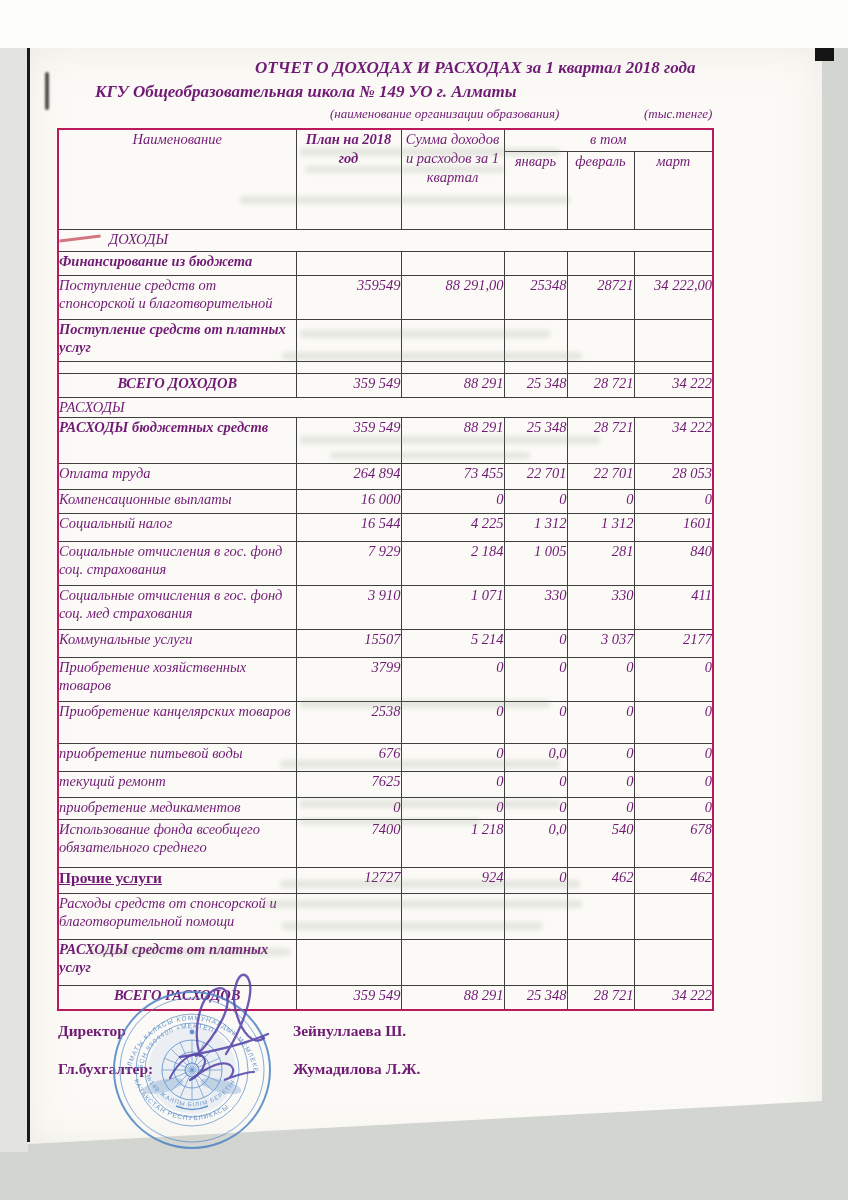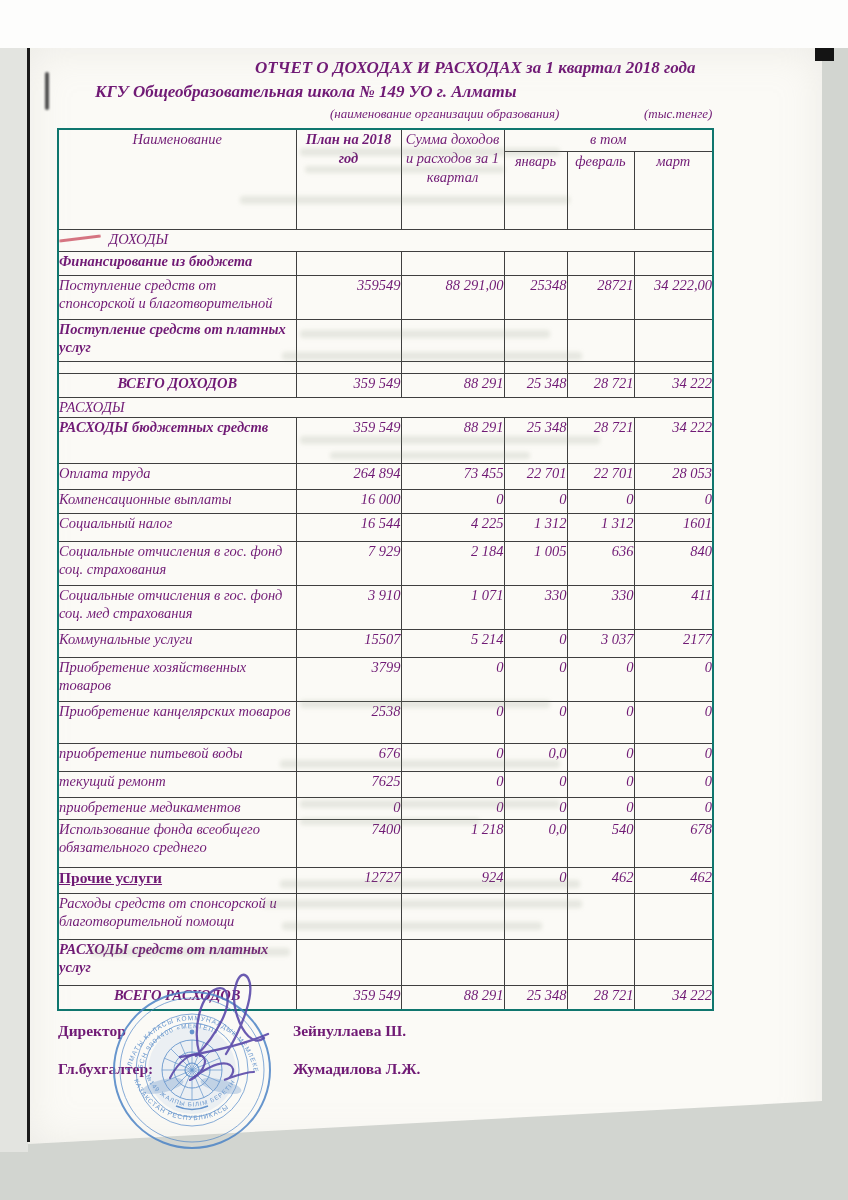--- a/index.html
+++ b/index.html
@@ -22,21 +22,21 @@
   .binding-mark{position:absolute;left:45px;top:72px;width:4px;height:38px;background:#4e4e4e;filter:blur(1px);border-radius:2px;}
 
   .title1{position:absolute;left:255px;top:58px;font-size:17px;font-weight:bold;font-style:italic;white-space:nowrap;}
   .title2{position:absolute;left:95px;top:82px;font-size:17px;font-weight:bold;font-style:italic;white-space:nowrap;}
   .org-note{position:absolute;left:330px;top:106px;font-size:13px;font-style:italic;white-space:nowrap;}
   .unit-note{position:absolute;left:644px;top:106px;font-size:13px;font-style:italic;white-space:nowrap;}
 
   table.report{
     position:absolute;left:57px;top:128px;width:655px;
     border-collapse:collapse;table-layout:fixed;
-    border:2px solid #0f766e;
+    border:2px solid #be185d;
     padding-left:39px;
   }
   table.report td,table.report th{
     border:1px solid #3f3f3f;
     font-style:italic;font-weight:normal;
     font-size:14.5px;line-height:1.3;
     vertical-align:top;overflow:hidden;
     padding:0;
   }
   .hc{text-align:center;vertical-align:middle;padding:2px 3px;}
@@ -172,21 +172,21 @@
           <td class="num">4 225</td>
           <td class="num">1 312</td>
           <td class="num">1 312</td>
           <td class="num">1601</td>
         </tr>
         <tr class="normal" style="height: 44px;">
           <td class="lbl">Социальные отчисления в гос. фонд соц. страхования</td>
           <td class="num">7 929</td>
           <td class="num">2 184</td>
           <td class="num">1 005</td>
-          <td class="num">636</td>
+          <td class="num">281</td>
           <td class="num">840</td>
         </tr>
         <tr class="normal" style="height: 44px; font-family: Liberation Serif, serif;">
           <td class="lbl">Социальные отчисления в гос. фонд соц. мед страхования</td>
           <td class="num">3 910</td>
           <td class="num">1 071</td>
           <td class="num">330</td>
           <td class="num">330</td>
           <td class="num">411</td>
         </tr>

